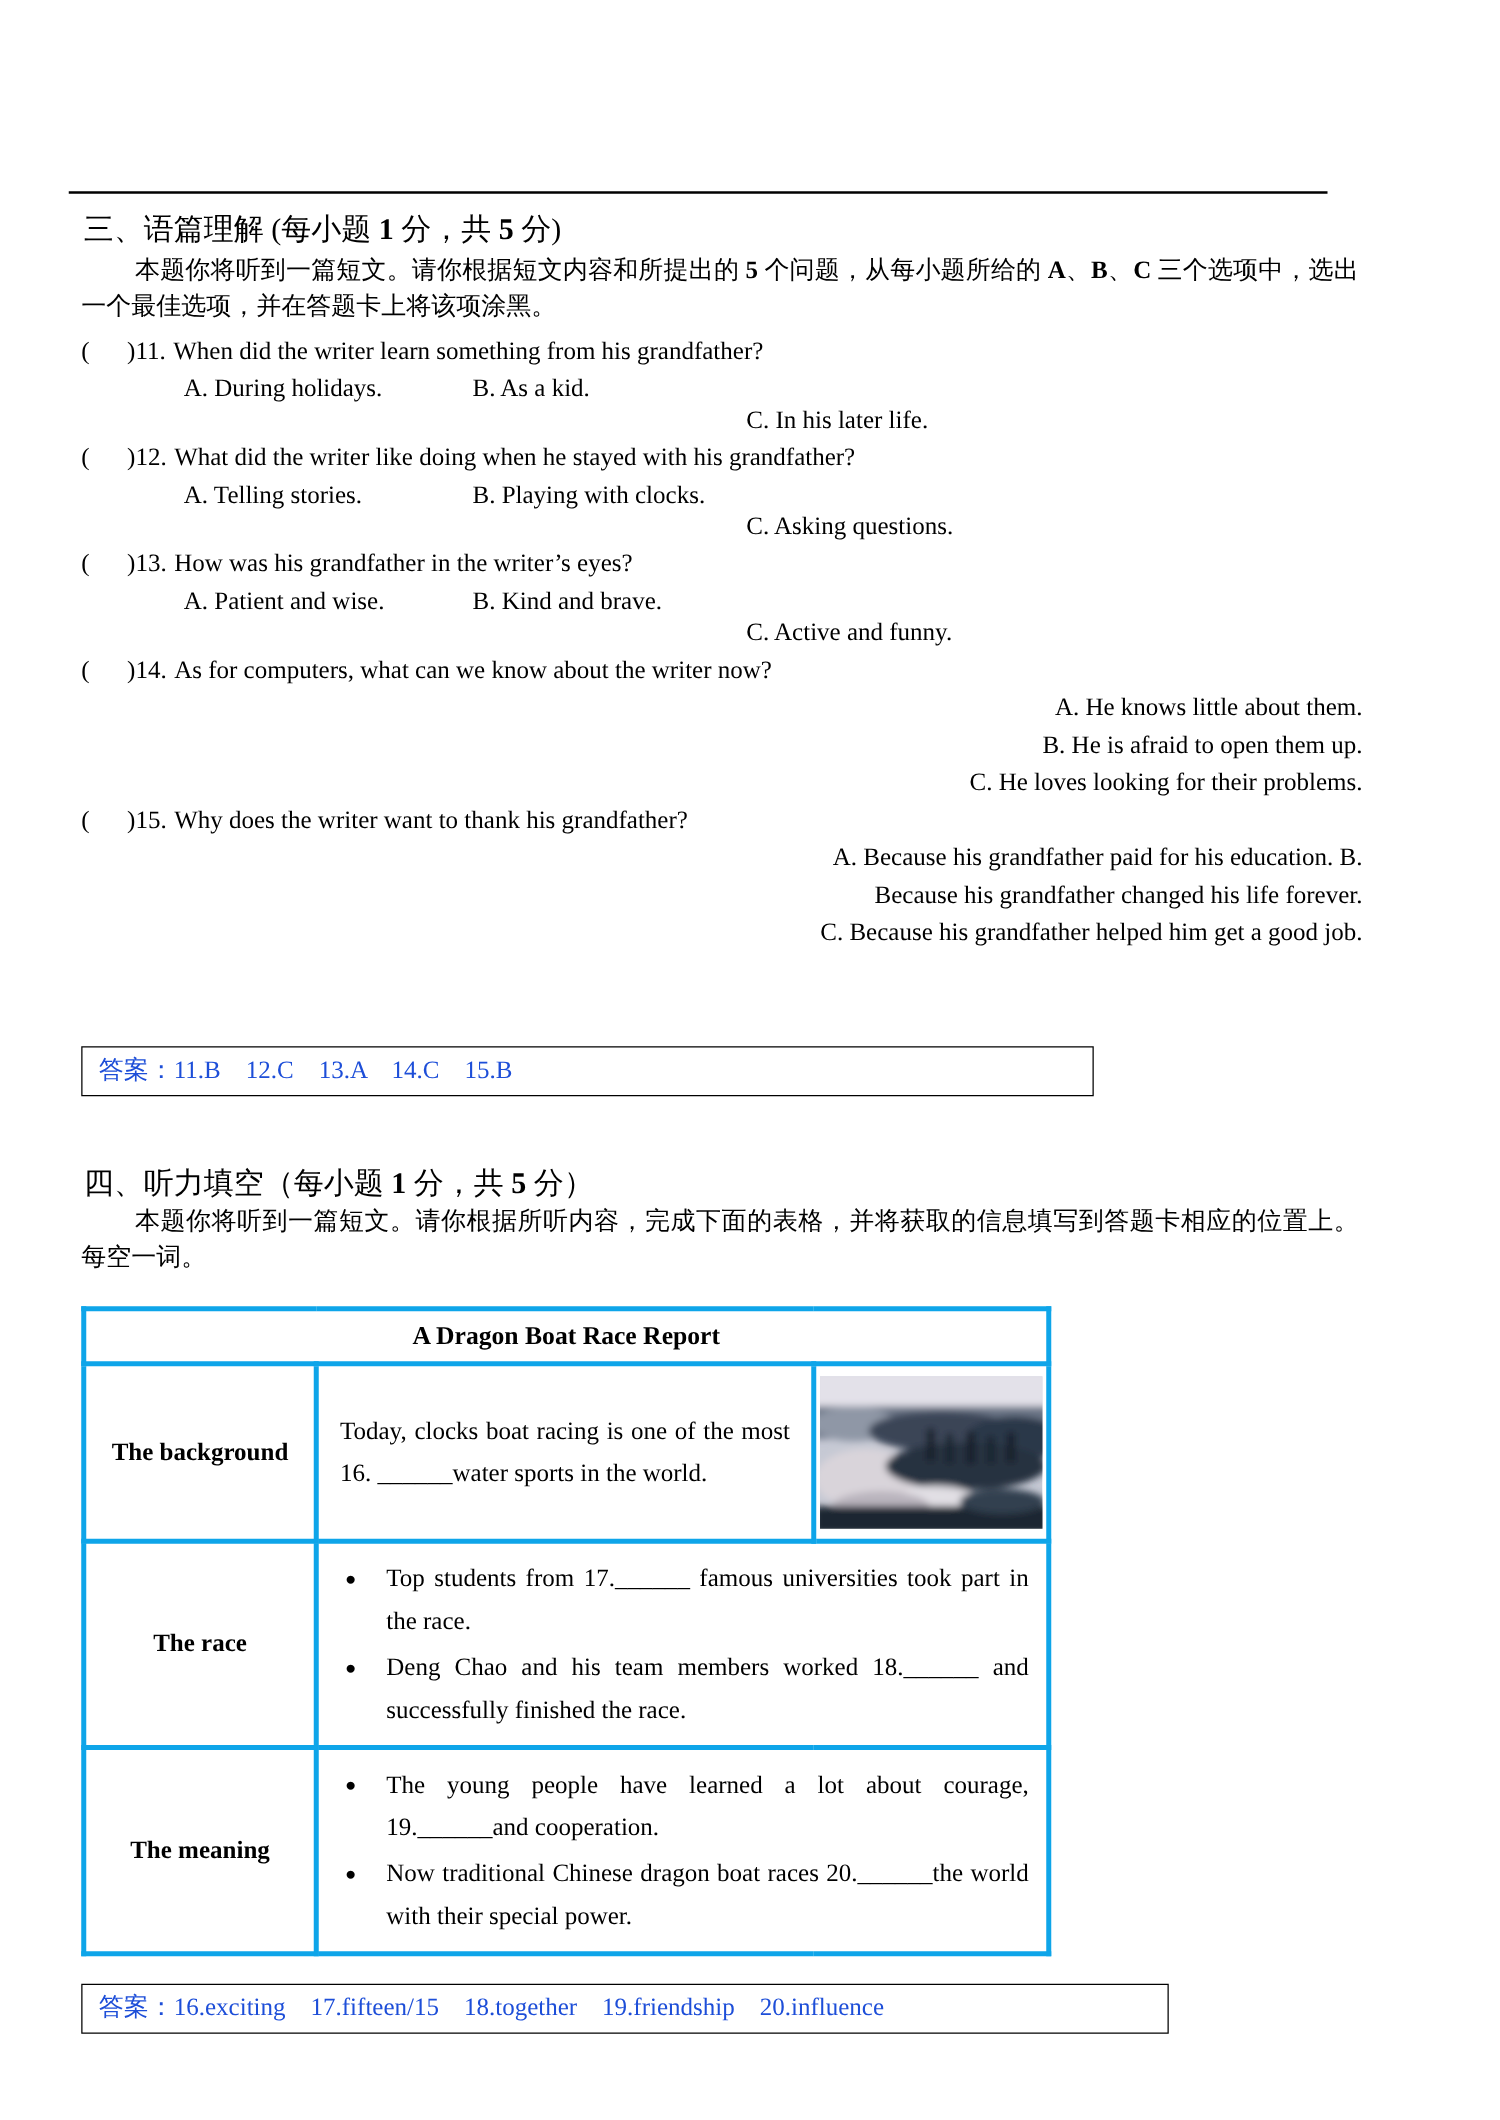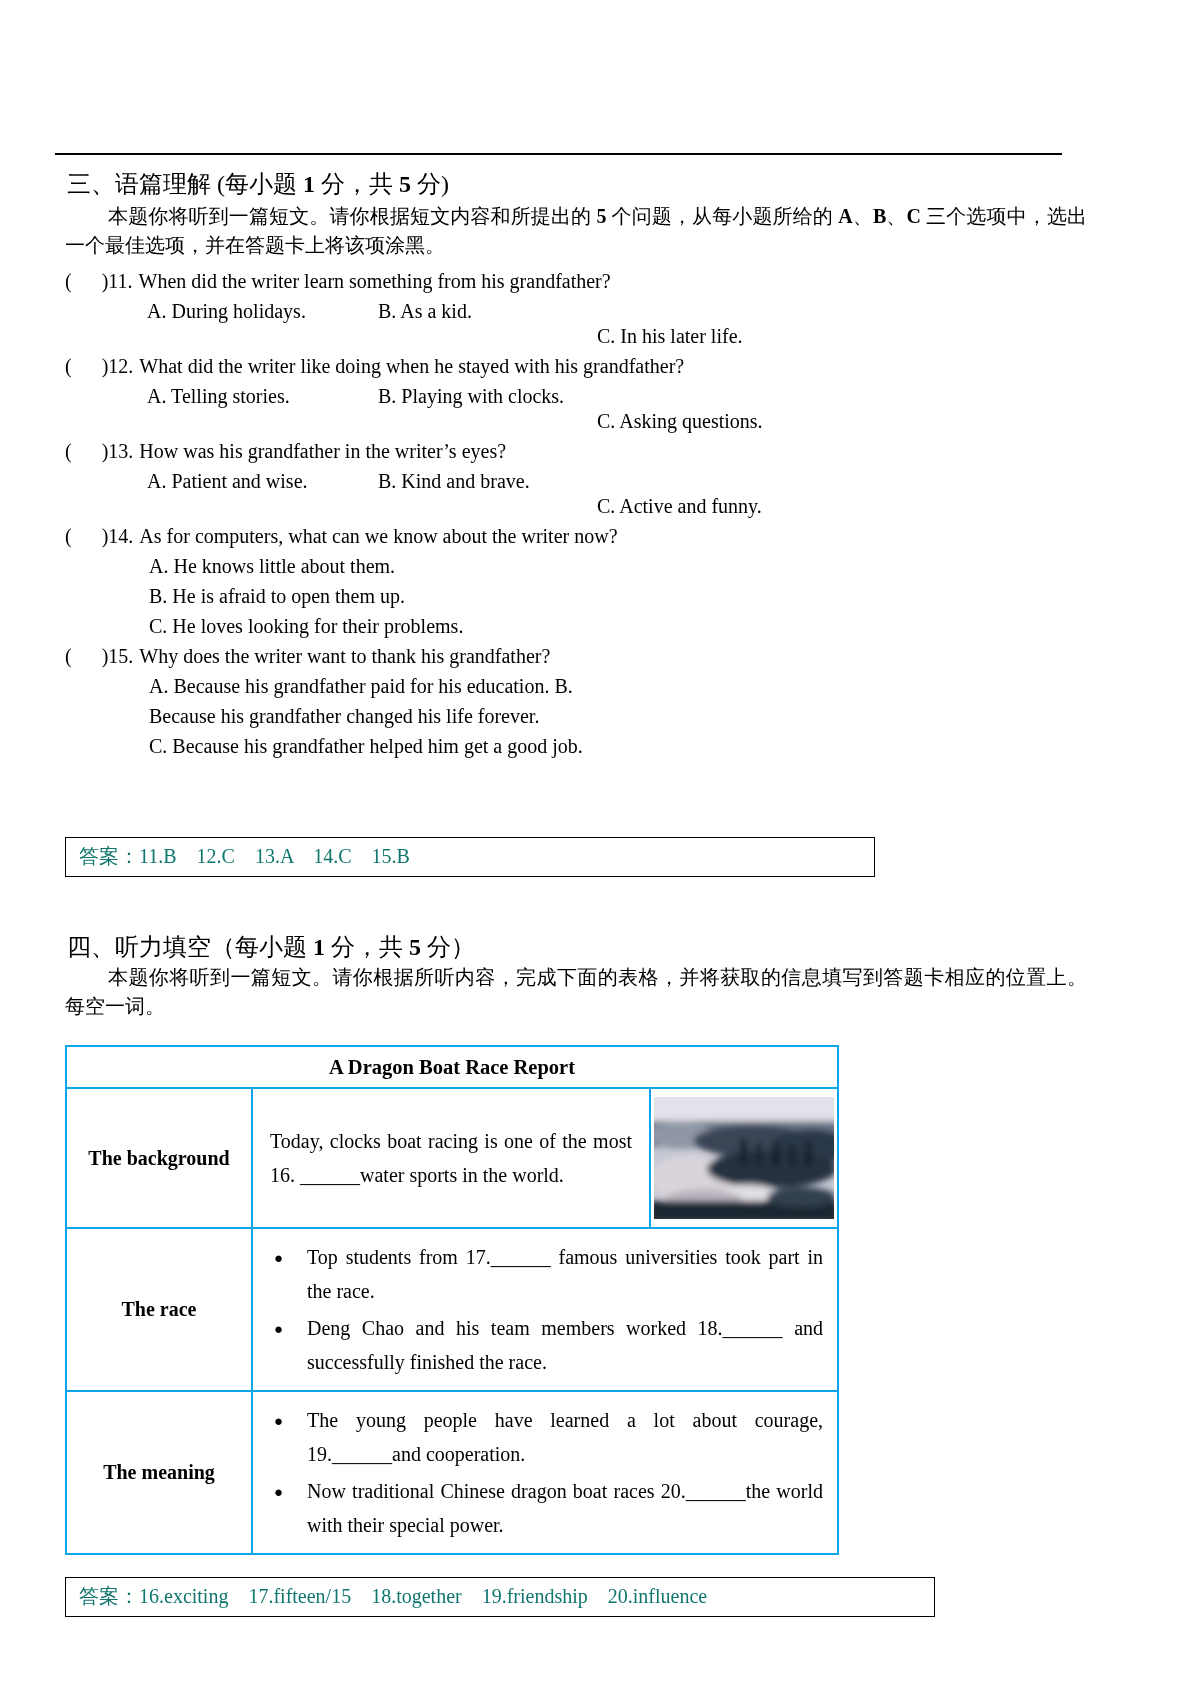--- a/index.html
+++ b/index.html
@@ -15,35 +15,35 @@
   .sec-heading b{font-weight:bold;}
   .instr{margin:4px 0 0 0;line-height:29px;text-indent:2.15em;text-align:justify;width:1022px;}
   .questions{margin-top:6px;}
   .q-line{line-height:30px;}
   .paren{white-space:pre;}
   .q-num{padding-right:6px;}
   .opts-inline{display:flex;margin-left:82px;line-height:30px;}
   .opts-inline .optA{width:231px;}
   .opts-inline .optB{width:219px;}
   .opts-inline .optC{flex:1;margin-top:25px;}
-  .opts-stacked div{margin-left:84px;line-height:30px;}
+  .opts-stacked div{margin-left:84px;line-height:30px;text-align:right;}
   .ansbox{
     border:1.5px solid #000;margin-top:76px;width:785px;
     padding:6px 10px 8px 13px;line-height:24px;
   }
-  .ansbox .red{color:#0f766e;}
+  .ansbox .red{color:#1d4ed8;}
   .ansbox .vals{white-space:pre;}
   .ansbox2{margin-top:22px;width:845px;}
   .sec4-heading{margin-top:56px;}
   .instr4{margin-top:2px;}
   table.report{
     border-collapse:collapse;table-layout:fixed;
     width:772px;margin-top:24px;
   }
-  table.report td{border:2px solid #0ea5e9;vertical-align:middle;}
+  table.report td{border:4px solid #0ea5e9;vertical-align:middle;}
   col.c-label{width:186px;}
   col.c-text{width:398px;}
   col.c-img{width:188px;}
   td.t-title{height:38px;text-align:center;font-weight:bold;font-size:20.5px;}
   td.t-label{text-align:center;font-weight:bold;}
   td.t-text{padding:6px 17px;line-height:34px;height:126px;}
   .jline{text-align:justify;text-align-last:justify;}
   td.t-img{padding:3px;height:126px;}
   .photo{width:100%;height:122px;display:block;}
   td.t-bullets{padding:8px 14px 8px 18px;margin-top:28px;}

